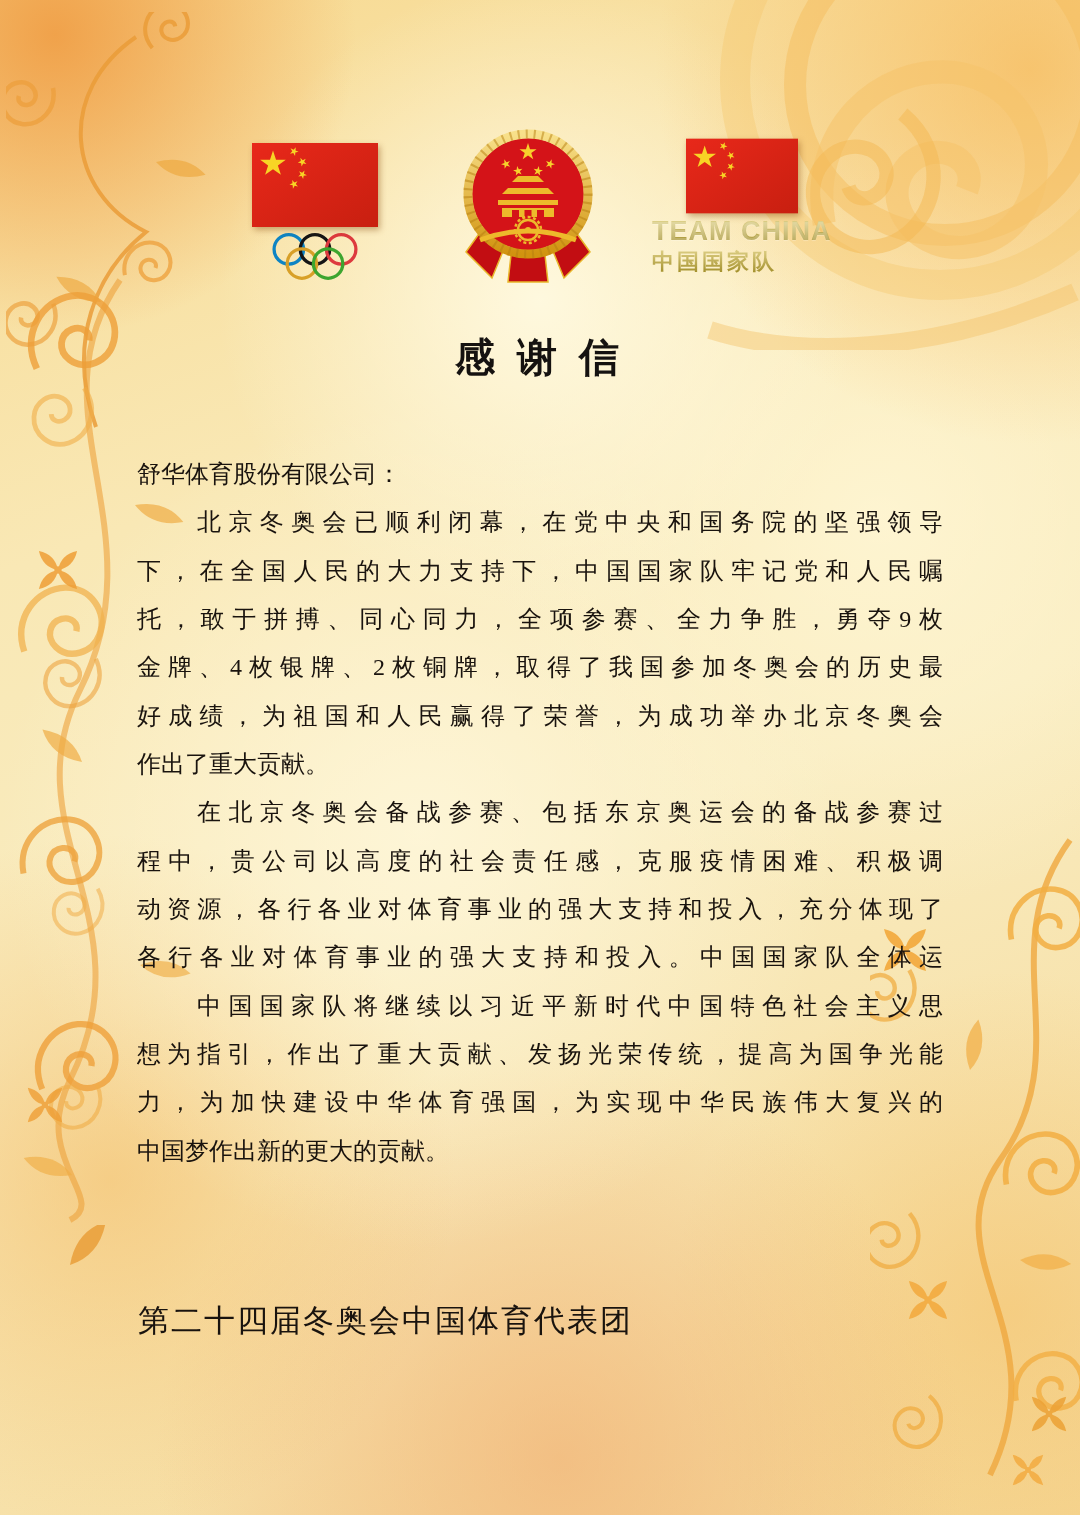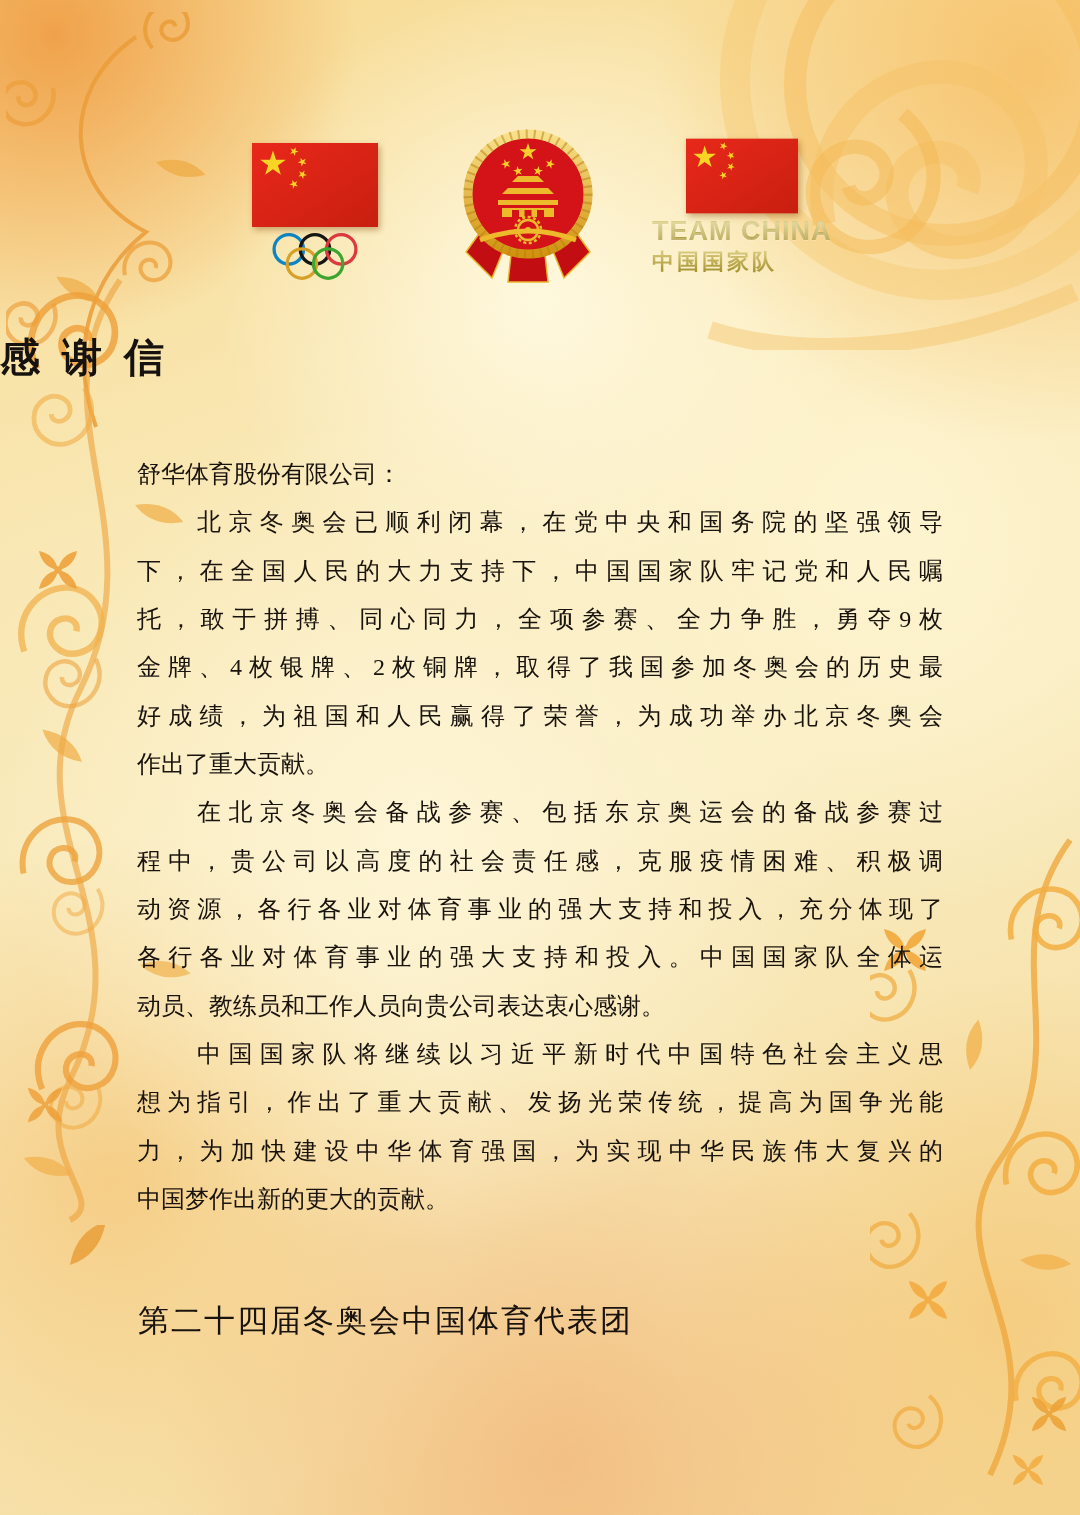--- a/index.html
+++ b/index.html
@@ -34,21 +34,21 @@
     text-shadow:0 1px 1px rgba(255,255,255,.25);
   }
   .tc-zh{
     font-family:"Liberation Sans","DejaVu Sans",sans-serif;
     font-size:22px;font-weight:700;letter-spacing:3px;color:#bfab45;
     background:linear-gradient(180deg,#d9ca7e 15%,#a3902c 85%);
     -webkit-background-clip:text;background-clip:text;-webkit-text-fill-color:transparent;
   }
   
   .title{
-    position:absolute;left:0;right:0;top:330px;
+    position:absolute;left:0;right:0;top:330px;text-align:center;
     font-size:40px;font-weight:700;letter-spacing:6px;color:#151210;
   }
   .body-block{position:absolute;left:137px;top:450px;width:806px;font-size:24px;color:#19130e;}
   .line{height:48.35px;line-height:48.35px;overflow:hidden;text-align:justify;text-align-last:justify;}
   .line.start{text-align-last:left;}
   .line.indent{text-indent:60px;}
   .signature{
     position:absolute;left:138px;top:1300px;width:800px;text-align:left;
     font-size:31px;color:#19130e;letter-spacing:2px;
   }
@@ -210,21 +210,20 @@
     <div class="line fill indent">北京冬奥会已顺利闭幕，在党中央和国务院的坚强领导</div>
     <div class="line fill">下，在全国人民的大力支持下，中国国家队牢记党和人民嘱</div>
     <div class="line fill">托，敢于拼搏、同心同力，全项参赛、全力争胜，勇夺9枚</div>
     <div class="line fill">金牌、4枚银牌、2枚铜牌，取得了我国参加冬奥会的历史最</div>
     <div class="line fill">好成绩，为祖国和人民赢得了荣誉，为成功举办北京冬奥会</div>
     <div class="line start">作出了重大贡献。</div>
     <div class="line fill indent">在北京冬奥会备战参赛、包括东京奥运会的备战参赛过</div>
     <div class="line fill">程中，贵公司以高度的社会责任感，克服疫情困难、积极调</div>
     <div class="line fill">动资源，各行各业对体育事业的强大支持和投入，充分体现了</div>
     <div class="line fill">各行各业对体育事业的强大支持和投入。中国国家队全体运</div>
-    <div class="line start">动员、教练员和工作人员向贵公司表达衷心感谢。</div>
     <div class="line fill indent">中国国家队将继续以习近平新时代中国特色社会主义思</div>
     <div class="line fill">想为指引，作出了重大贡献、发扬光荣传统，提高为国争光能</div>
     <div class="line fill">力，为加快建设中华体育强国，为实现中华民族伟大复兴的</div>
     <div class="line start">中国梦作出新的更大的贡献。</div>
   </div>
 
   <div class="signature">第二十四届冬奥会中国体育代表团</div>
 
 </div>
 

